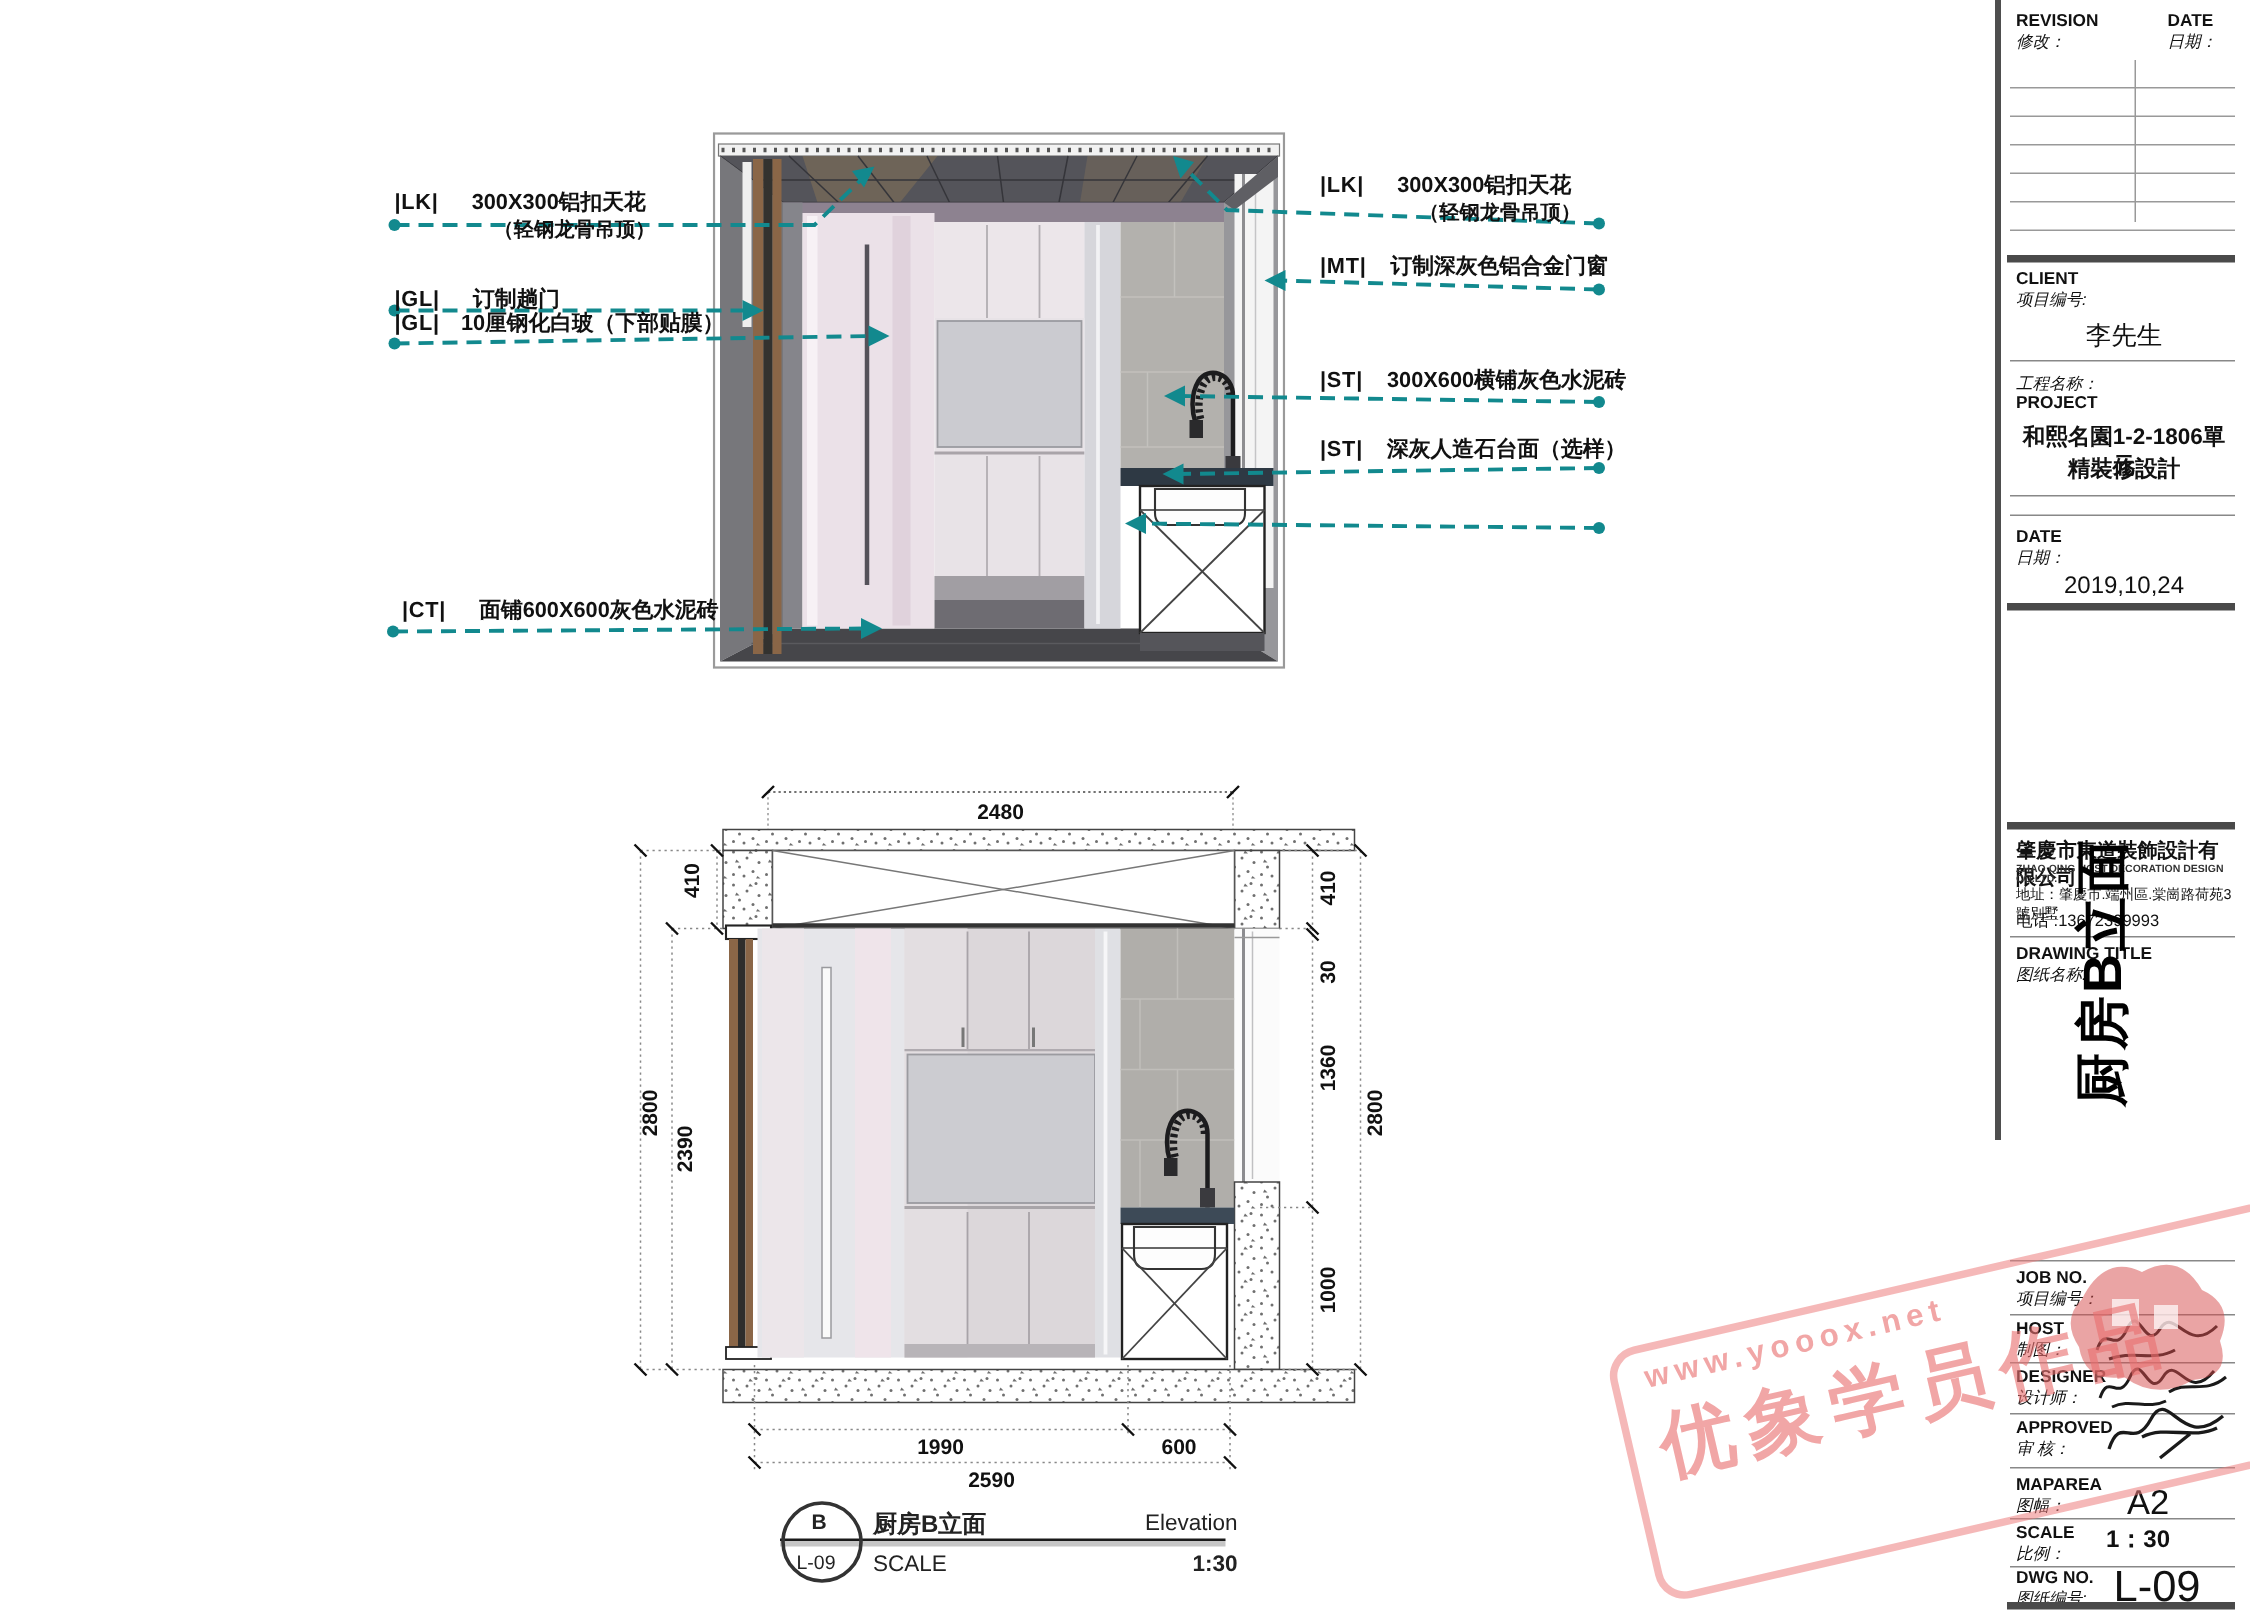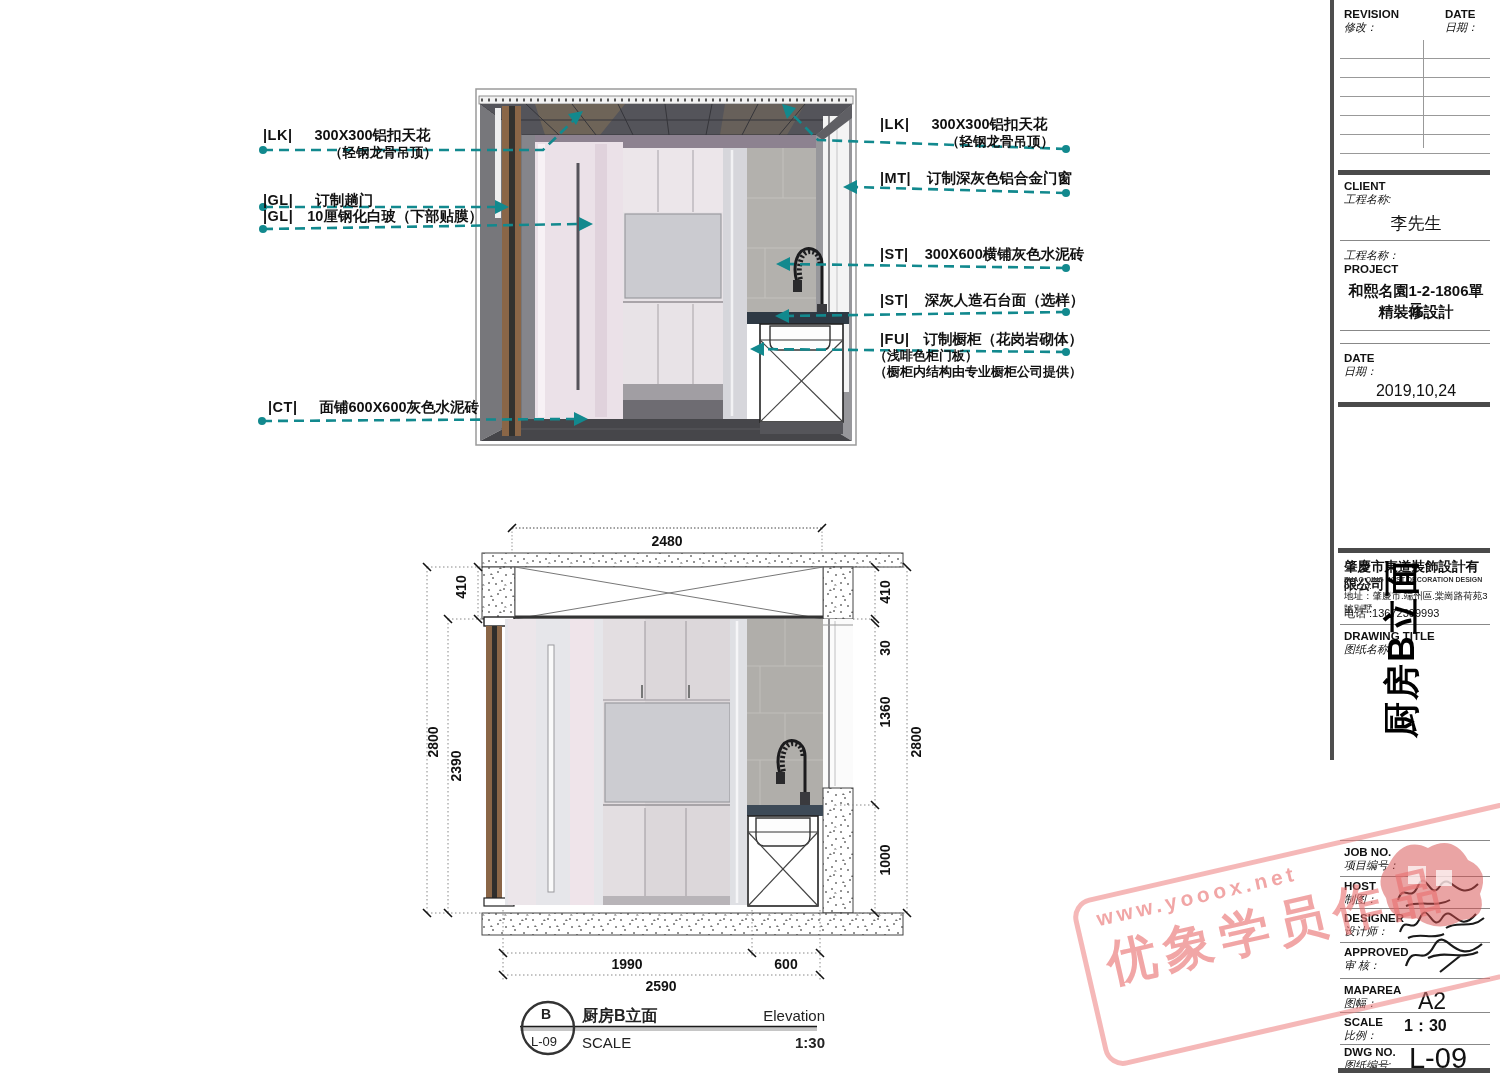--- a/index.html
+++ b/index.html
@@ -183,25 +183,20 @@
   </div>
   <div class="ann" style="left:880px;top:170px">
     <span class="tag">|MT|</span><span class="txt" style="margin-left:16px">订制深灰色铝合金门窗</span>
   </div>
   <div class="ann" style="left:880px;top:246px">
     <span class="tag">|ST|</span><span class="txt" style="margin-left:16px">300X600横铺灰色水泥砖</span>
   </div>
   <div class="ann" style="left:880px;top:292px">
     <span class="tag">|ST|</span><span class="txt" style="margin-left:16px">深灰人造石台面（选样）</span>
   </div>
-  <div class="ann" style="left:880px;top:331px">
-    <span class="tag">|FU|</span><span class="txt" style="margin-left:14px">订制橱柜（花岗岩砌体）</span>
-    <div class="sub2">（浅啡色柜门板）</div>
-    <div class="sub2">（橱柜内结构由专业橱柜公司提供）</div>
-  </div>
 
   <svg id="elev" style="position:absolute;left:420px;top:520px" width="515" height="492" viewBox="0 0 515 492">
     <defs>
       <pattern id="stip" width="22" height="22" patternUnits="userSpaceOnUse">
         <rect width="22" height="22" fill="#fff"></rect>
         <g fill="#6f6f6f">
           <circle cx="3" cy="4" r="1"></circle>
             <circle cx="12" cy="8" r="1"></circle>
             <circle cx="18" cy="3" r="1"></circle>
           <circle cx="7" cy="14" r="1"></circle>
@@ -365,21 +360,21 @@
       <div class="rev-row"></div>
         <div class="rev-row"></div>
         <div class="rev-row"></div>
         <div class="rev-row"></div>
       <div class="rev-div"></div>
     </div>
     <div class="bar" style="top:170px"></div>
 
     <div class="tb-abs" style="top:180px">
       <span class="lab-en">CLIENT</span><br>
-      <span class="lab-cn">工程名称:</span>
+      <span class="lab-cn">项目编号:</span>
     </div>
     <div class="tb-abs center" style="top:212px;font-size:17px">李先生</div>
     <div class="hr" style="top:240px"></div>
 
     <div class="tb-abs" style="top:248px">
       <span class="lab-cn">工程名称：</span><br>
       <span class="lab-en">PROJECT</span>
     </div>
     <div class="tb-abs center" style="top:282px;font-size:15px;font-weight:bold">和熙名園1-2-1806單元</div>
     <div class="tb-abs center" style="top:303px;font-size:15px;font-weight:bold">精裝修設計</div>

